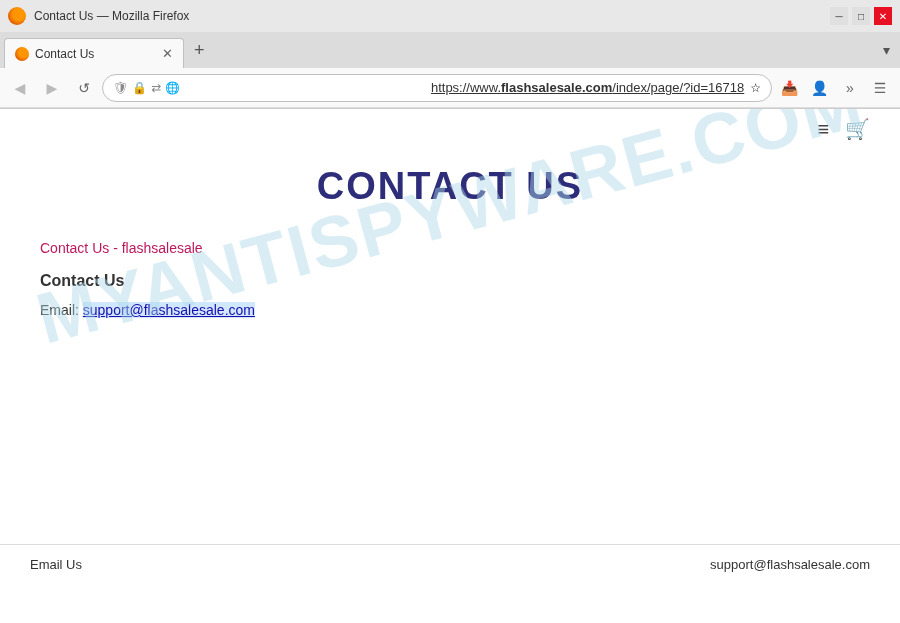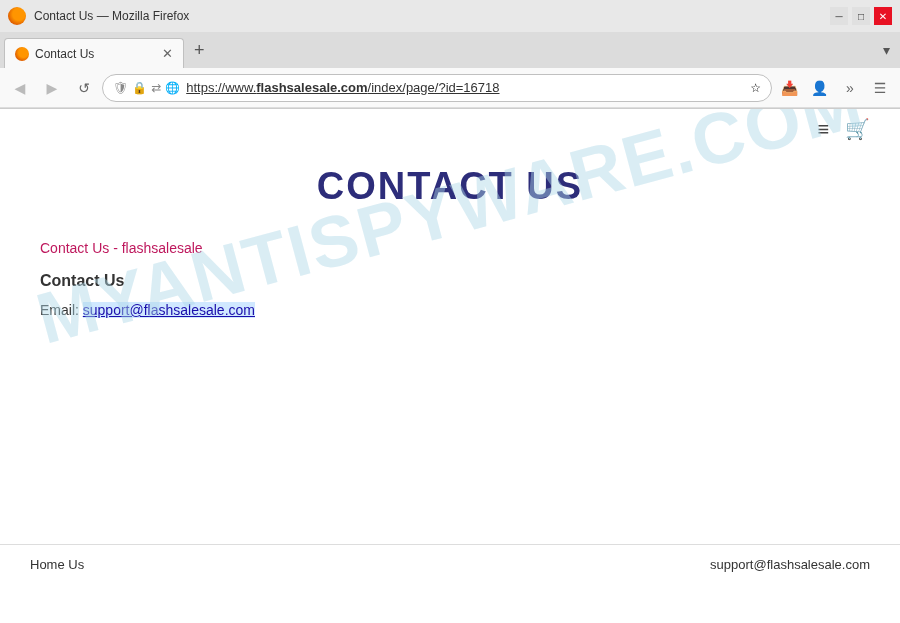--- a/index.html
+++ b/index.html
@@ -2,20 +2,21 @@
 <html><head>
   <meta charset="utf-8">
   <style>
     * { margin: 0; padding: 0; box-sizing: border-box; }
     body { font-family: Arial, sans-serif; background: #fff; width: 900px; height: 623px; overflow: hidden; }
 
     
     .browser-chrome {
       background: #4c1d95;
       border-bottom: 1px solid #ccc;
+      text-align: right;
     }
 
     
     .title-bar {
       display: flex;
       align-items: center;
       justify-content: space-between;
       height: 32px;
       background: #e8e8e8;
       padding: 0 8px;
@@ -321,17 +322,17 @@
   <div class="content-area">
     <p class="content-subtitle">Contact Us - flashsalesale</p>
     <h2 class="contact-heading">Contact Us</h2>
     <p class="email-line">
       <span>Email:</span>
       <a class="email-link">support@flashsalesale.com</a>
     </p>
   </div>
 
   <div class="page-footer">
-    <span>Home Us</span>
+    <span>Email Us</span>
     <span>support@flashsalesale.com</span>
   </div>
 
 </div>
 
 </body></html>

